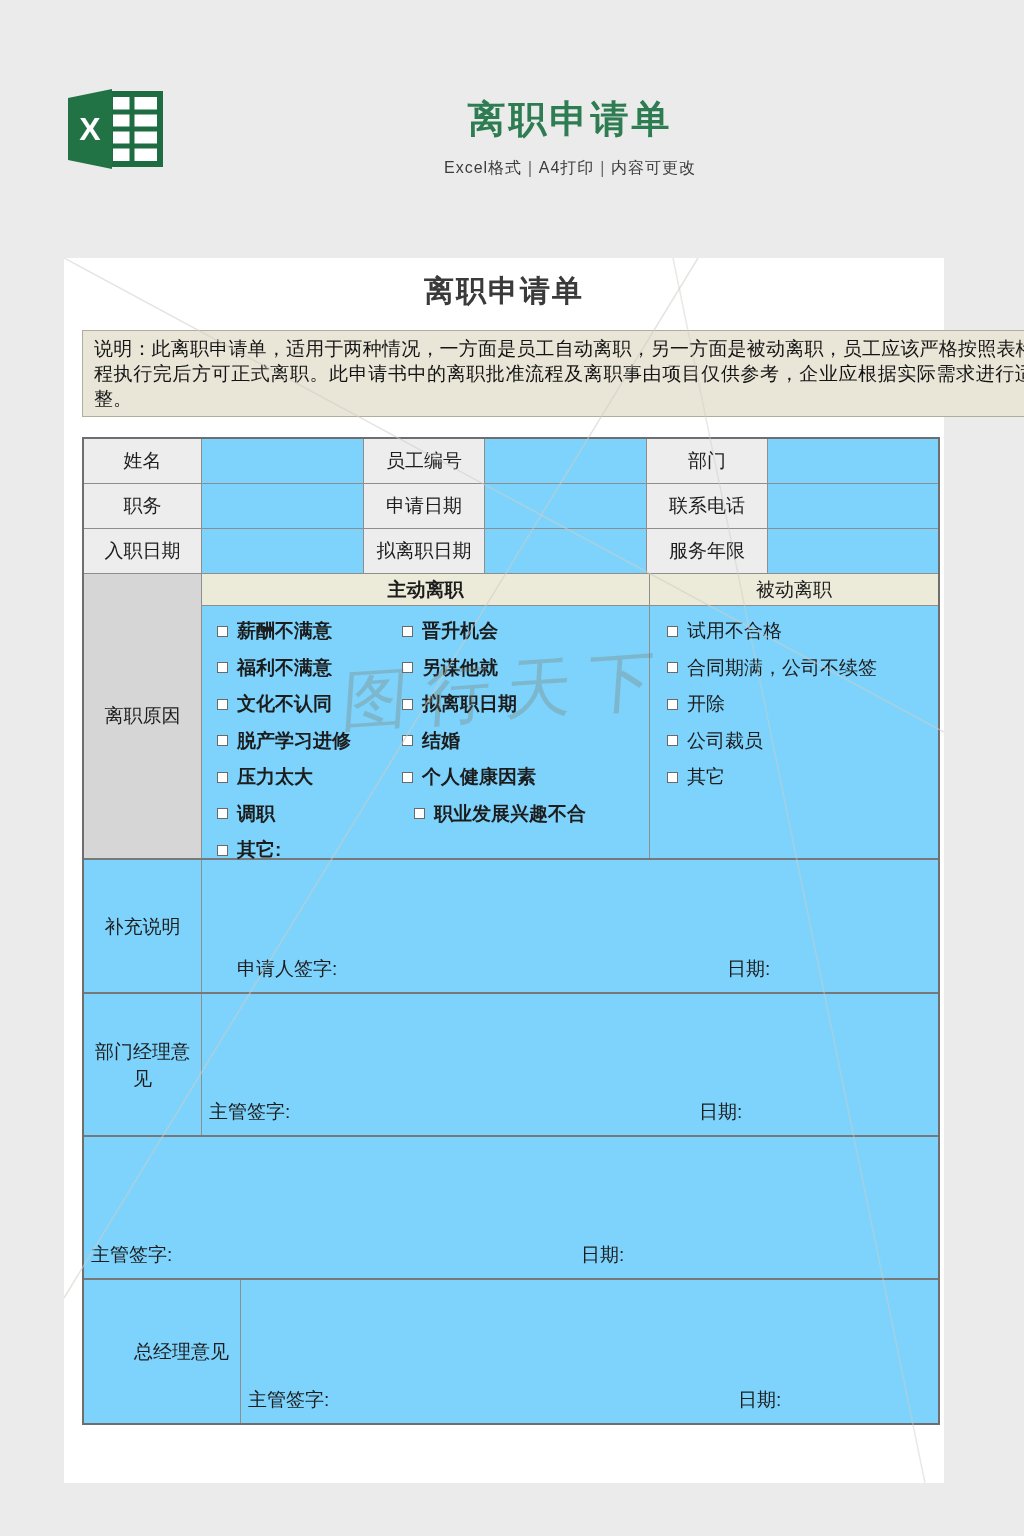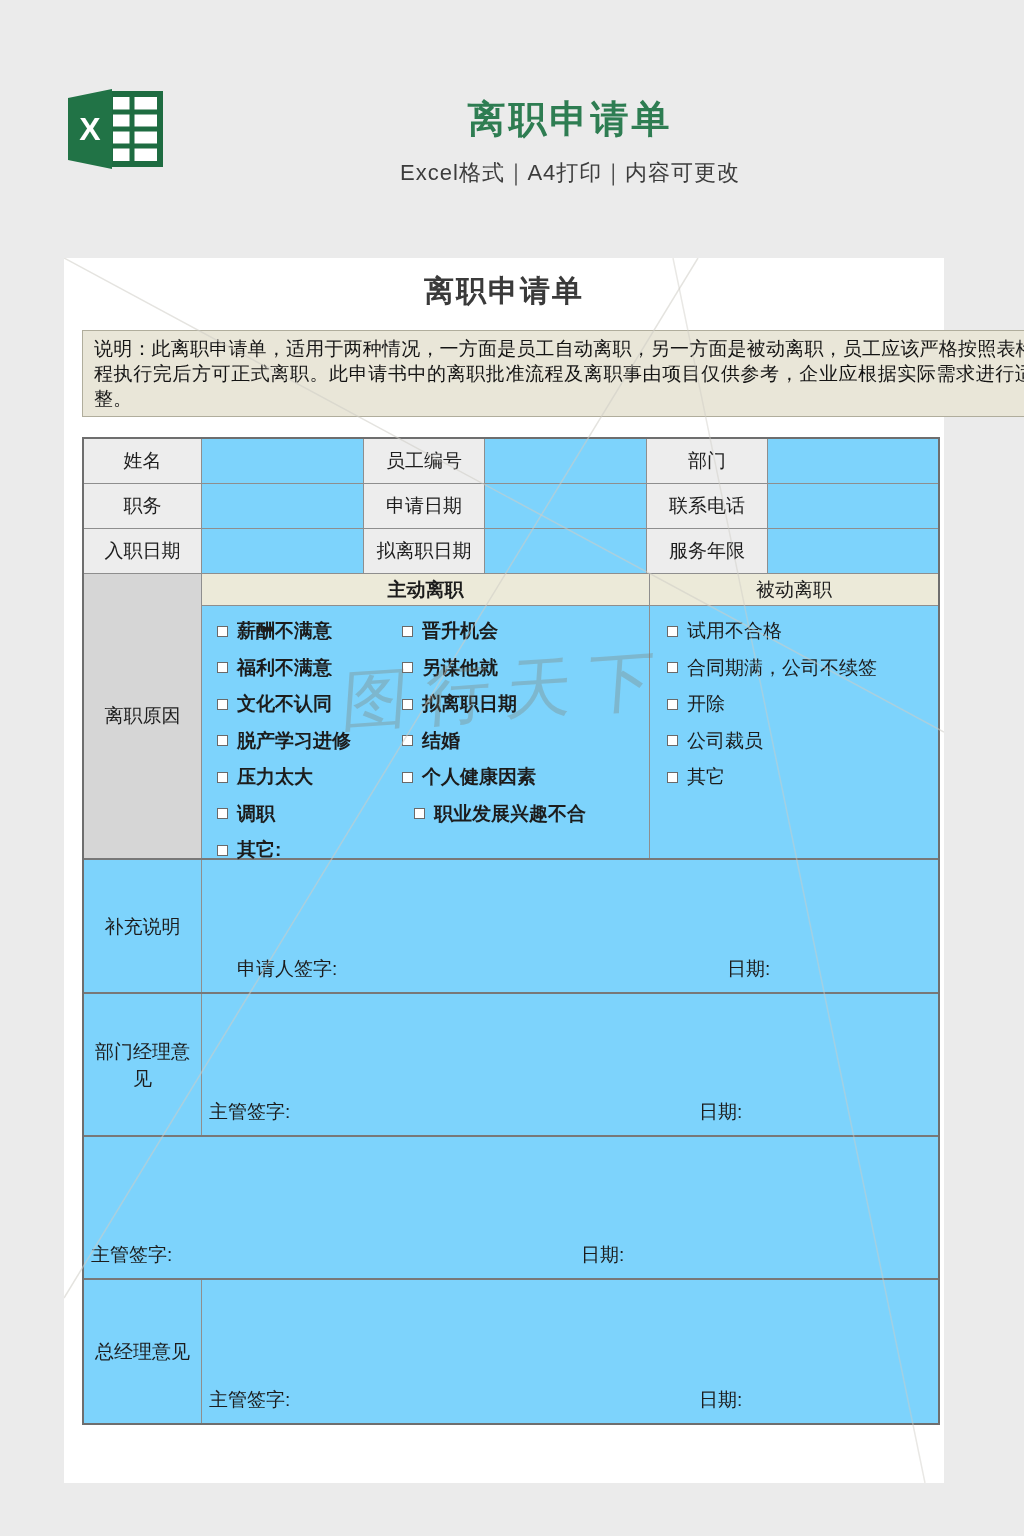--- a/index.html
+++ b/index.html
@@ -5,21 +5,21 @@
   * { margin:0; padding:0; box-sizing:border-box; }
   html,body { background:#ebebeb; }
   .page {
     position:relative; width:1024px; height:1536px; background:#ebebeb;
     font-family:"Liberation Sans", sans-serif; color:#1c1c1c; overflow:hidden;
   }
 
   
   .site-header { position:absolute; left:130px; top:94px; width:880px; text-align:center; }
   .header-title { font-size:38px; font-weight:bold; color:#2e7d52; letter-spacing:3px; }
-  .header-subtitle { margin-top:13px; font-size:22px; color:#3c3c3c; letter-spacing:1px; }
+  .header-subtitle { margin-top:13px; font-size:16px; color:#3c3c3c; letter-spacing:1px; }
   .excel-icon { position:absolute; left:66px; top:88px; width:100px; height:82px; }
 
   
   .doc { position:absolute; left:64px; top:258px; width:880px; height:1225px; background:#ffffff; }
   .doc-title { position:relative; z-index:2; padding-top:13px; text-align:center;
                font-size:30px; font-weight:bold; color:#3a3a3a; letter-spacing:2px; }
   .notice {
     position:absolute; z-index:2; left:18px; top:72px; width:1002px;
     background:#e9e6d8; border:1px solid #b0ad9c; padding:5px 10px 5px 11px;
     font-size:19px; line-height:25px; color:#141414; text-align:justify;
@@ -57,21 +57,21 @@
   .cb-list.c2 { left:200px; }
   .cb-list.p1 { left:17px; }
   .cb-item { height:36.5px; display:flex; align-items:center; font-size:19px; white-space:nowrap; }
   .cb-item.indent { margin-left:12px; }
   .cb { width:11px; height:11px; border:1.5px solid #6a6a6a; background:#fff; margin-right:9px; flex:none; }
 
   .sig-row { display:flex; border-bottom:2px solid #787878; }
   .sig-row.r1 { height:134px;gap:28px; }
   .sig-row.r2 { height:143px; }
   .sig-row.r3 { height:143px; }
-  .sig-row.r4 { height:143px; border-bottom:none; }
+  .sig-row.r4 { height:143px; border-bottom:none;margin-left:39px; }
   .sig-label { width:118px; border-right:1px solid #8e8e8e; display:flex; align-items:center;
                justify-content:center; text-align:center; font-size:19px; line-height:27px; padding:0 10px; }
   .sig-content { flex:1; position:relative; font-size:19px; }
   .sign-label { position:absolute; left:7px; bottom:10px; }
   .date-label { position:absolute; left:497px; bottom:10px; }
 </style>
 </head>
 <body>
 
 <div class="page">

